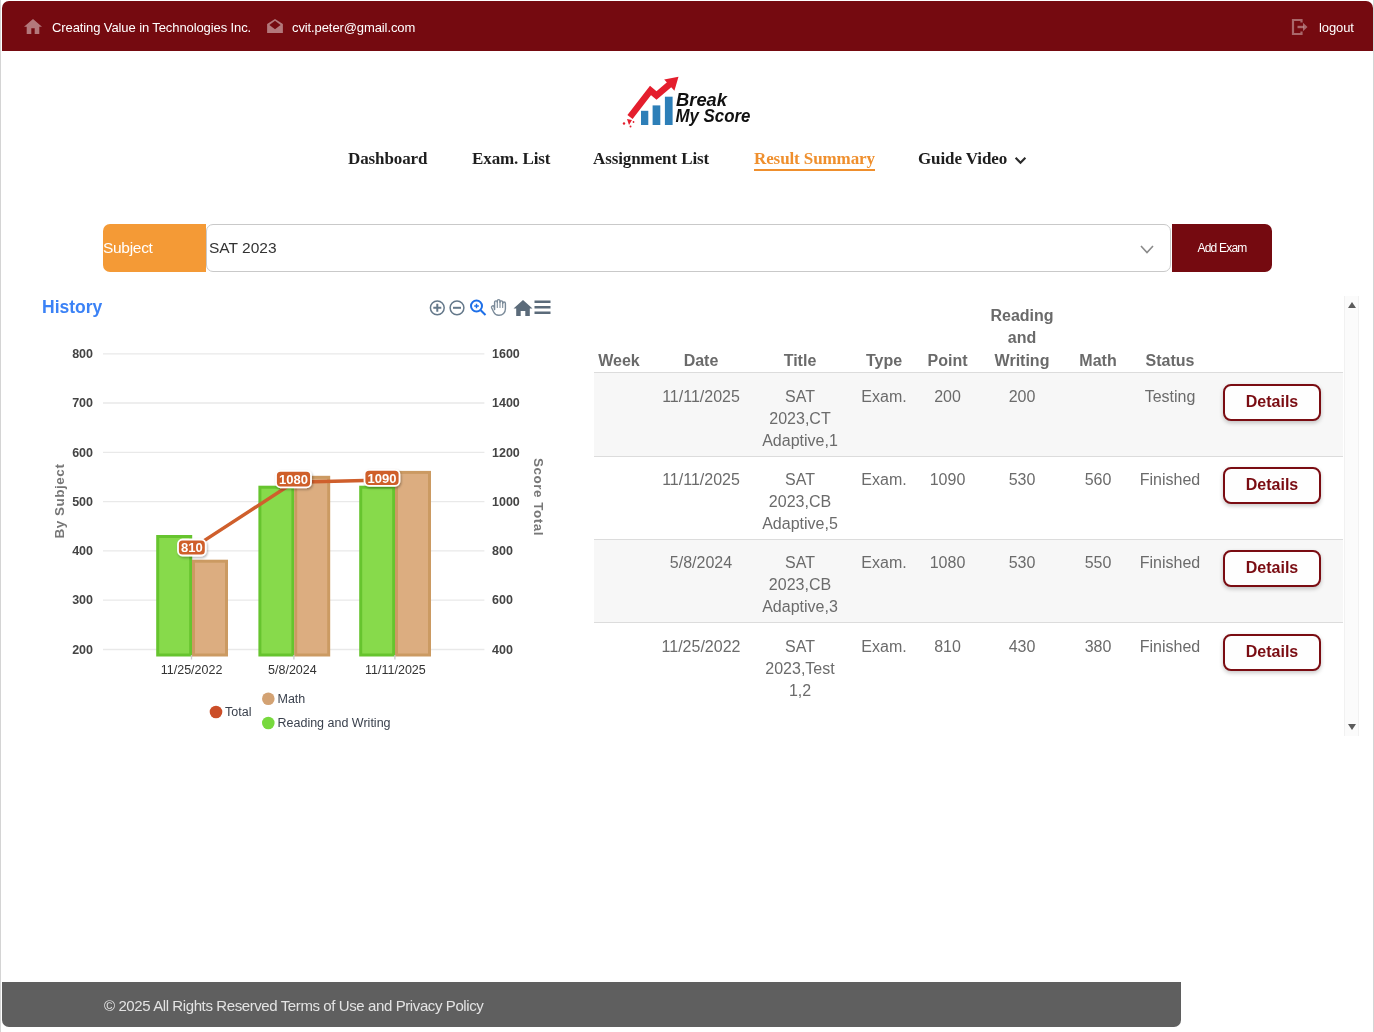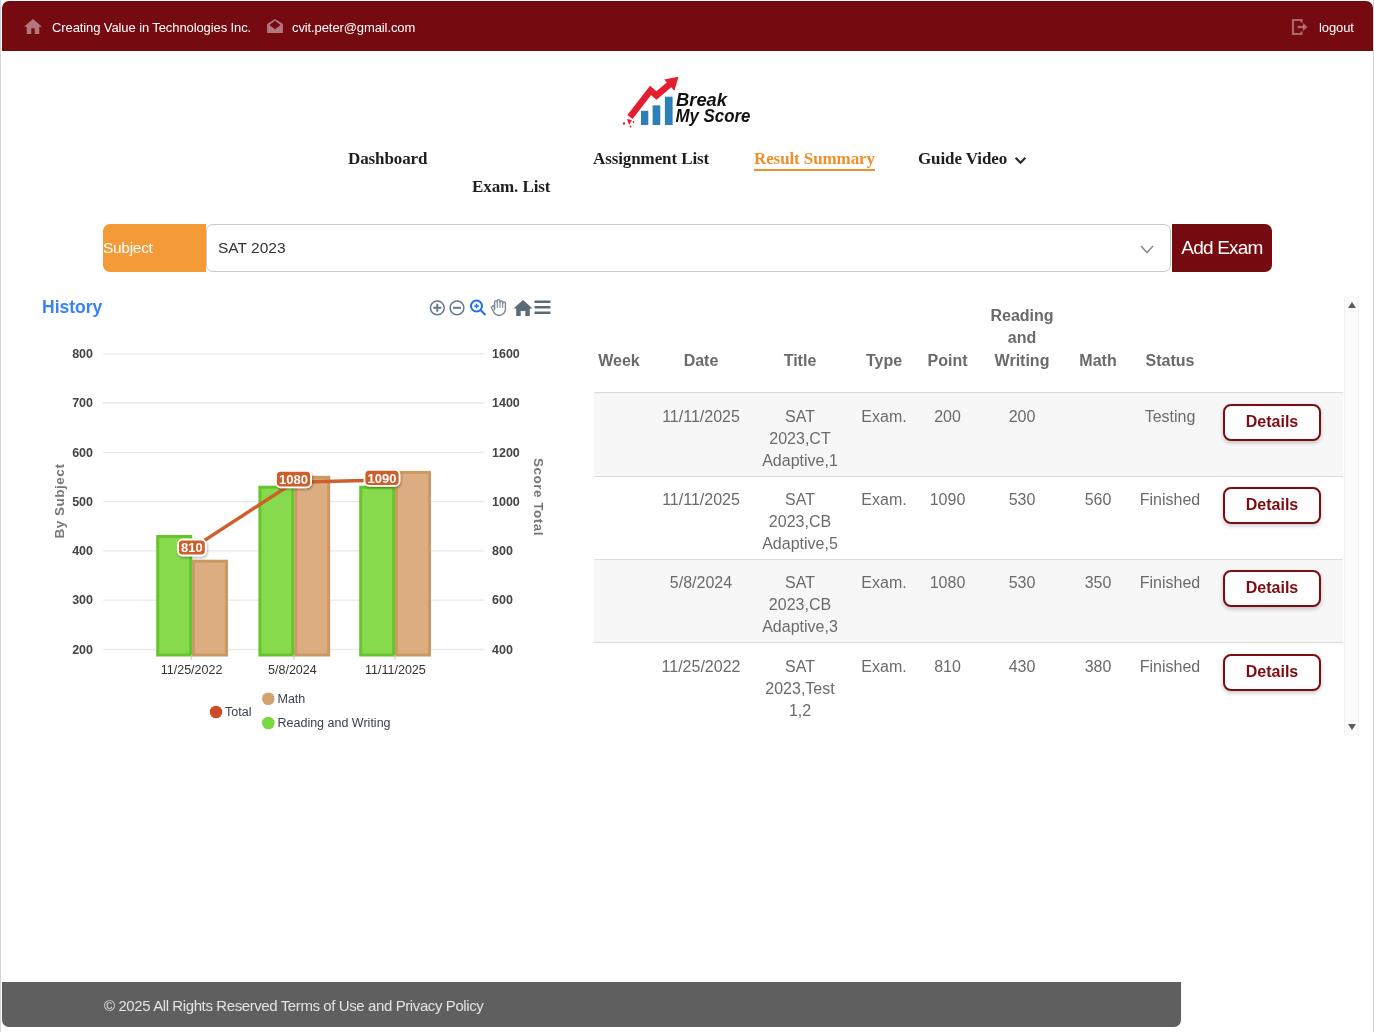--- a/index.html
+++ b/index.html
@@ -10,29 +10,29 @@
   
   .topbar { position:absolute; top:1px; left:1px; width:1371px; height:50px; background:#750a10; border-radius:7px 7px 0 0; }
   .topbar .txt { position:absolute; color:#fff; font-size:13px; letter-spacing:-0.1px; top:19px; }
 
   
   .nav { font-family:"Liberation Serif", serif; font-weight:bold; font-size:17px; letter-spacing:-0.1px; color:#1e1e1e; position:absolute; top:150px; line-height:17px; }
   .nav.active { color:#ef8f2d; border-bottom:2px solid #ef8f2d; padding-bottom:2px; }
 
   
   .subjbtn { position:absolute; left:102px; top:224px; width:103px; height:48px; background:#f49a36; border-radius:7px 0 0 7px; color:#fff; font-size:15.5px; letter-spacing:-0.3px; text-align:left; line-height:48px; }
-  .selbox { position:absolute; left:205px; top:224px; width:965px; height:48px; background:#fff; border:1px solid #c9c9c9; border-radius:7px; color:#333; font-size:15.5px; letter-spacing:0; line-height:46px; padding-left:11px; }
-  .addexam { position:absolute; left:1171px; top:224px; width:100px; height:48px; background:#750a10; border-radius:0 7px 7px 0; color:#fff; font-size:19px; letter-spacing:-0.8px; text-align:center; line-height:48px; }
+  .selbox { position:absolute; left:205px; top:224px; width:965px; height:48px; background:#fff; border:1px solid #c9c9c9; border-radius:7px; color:#333; font-size:15.5px; letter-spacing:0; line-height:46px; padding-left:2px; }
+  .addexam { position:absolute; left:1171px; top:224px; width:100px; height:48px; background:#750a10; border-radius:0 7px 7px 0; color:#fff; font-size:12px; letter-spacing:-0.8px; text-align:center; line-height:48px; }
 
   
   .htitle { position:absolute; left:41px; top:297px; font-size:17.5px; font-weight:bold; color:#3b82f6; }
 
   
   .rtable { position:absolute; left:593px; top:296px; width:749px; border-collapse:collapse; table-layout:fixed; font-size:16px; color:#6b6b6b; }
-  .rtable th { font-weight:bold; color:#6a6a6a; text-align:center; vertical-align:bottom; padding-top:9px; padding-bottom:20px; line-height:22.4px; }
+  .rtable th { font-weight:bold; color:#6a6a6a; text-align:center; vertical-align:bottom; padding-top:9px; padding-bottom:0; line-height:22.4px; }
   .rtable td { text-align:center; vertical-align:top; padding-top:12.5px; line-height:22px; }
   .rtable tbody tr { height:83.34px; }
   .rtable tbody tr.odd { background:#f7f7f7; }
   .rtable tbody tr td { border-top:1px solid #dcdcdc; }
   .detbtn { display:inline-block; width:98px; height:37px; background:#fefefe; border:2.5px solid #7a0c12; border-radius:8px; color:#7a0c12; font-weight:bold; font-size:16px; line-height:32px; text-align:center; box-shadow:0 2px 4px rgba(0,0,0,0.22); margin-top:-2px; }
 
   
   .sbar { position:absolute; left:1343px; top:296px; width:15px; height:440px; background:#fbfbfb; border-left:1px solid #f1f1f1; border-right:1px solid #f1f1f1; }
   .sbar .tri-up { position:absolute; left:2.5px; top:6px; width:0; height:0; border-left:4.5px solid transparent; border-right:4.5px solid transparent; border-bottom:6px solid #5c5c5c; }
   .sbar .tri-dn { position:absolute; left:2.5px; bottom:6px; width:0; height:0; border-left:4.5px solid transparent; border-right:4.5px solid transparent; border-top:6px solid #5c5c5c; }
@@ -70,21 +70,21 @@
     <polygon points="62.5,6.8 48.2,9.4 58.4,20.7" fill="#e41e2d"></polygon>
     <path d="M11 49 L13 55 L16 50 Z" fill="#e41e2d"></path>
     <circle cx="8" cy="53.5" r="1.2" fill="#e41e2d"></circle>
     <circle cx="14.5" cy="56.5" r="1" fill="#e41e2d"></circle>
     <circle cx="17.5" cy="52" r="0.9" fill="#e41e2d"></circle>
     <text x="60" y="35.5" font-family="Liberation Sans, sans-serif" font-weight="bold" font-style="italic" font-size="17.5px" fill="#111" textLength="51" lengthAdjust="spacingAndGlyphs">Break</text>
     <text x="59.5" y="52" font-family="Liberation Sans, sans-serif" font-weight="bold" font-style="italic" font-size="17.5px" fill="#111" textLength="75" lengthAdjust="spacingAndGlyphs">My Score</text>
   </svg>
 
   <div class="nav" style="left:347px;">Dashboard</div>
-  <div class="nav" style="left:471px;margin-top:28px;">Exam. List</div>
+  <div class="nav" style="left:471px;">Exam. List</div>
   <div class="nav" style="left:592px;">Assignment List</div>
   <div class="nav active" style="left:753px;">Result Summary</div>
   <div class="nav" style="left:917px;">Guide Video</div>
   <svg class="abs" style="left:1013px; top:156px;" width="13" height="9" viewBox="0 0 12 8">
     <path d="M1.5 1.5 L6 6 L10.5 1.5" stroke="#2b2b2b" stroke-width="2" fill="none"></path>
   </svg>
 
   <div class="subjbtn">Subject</div>
   <div class="selbox">SAT 2023
     <svg class="abs" style="right:16px; top:20px;" width="14" height="9" viewBox="0 0 14 9">
@@ -254,21 +254,21 @@
           <td>Finished</td>
           <td style="padding-right:18px;"><span class="detbtn">Details</span></td>
       </tr>
       <tr class="odd">
         <td></td>
           <td>5/8/2024</td>
           <td>SAT<br>2023,CB<br>Adaptive,3</td>
           <td>Exam.</td>
           <td>1080</td>
           <td>530</td>
-          <td>350</td>
+          <td>550</td>
           <td>Finished</td>
           <td style="padding-right:18px;"><span class="detbtn">Details</span></td>
       </tr>
       <tr>
         <td></td>
           <td>11/25/2022</td>
           <td>SAT<br>2023,Test<br>1,2</td>
           <td>Exam.</td>
           <td>810</td>
           <td>430</td>

